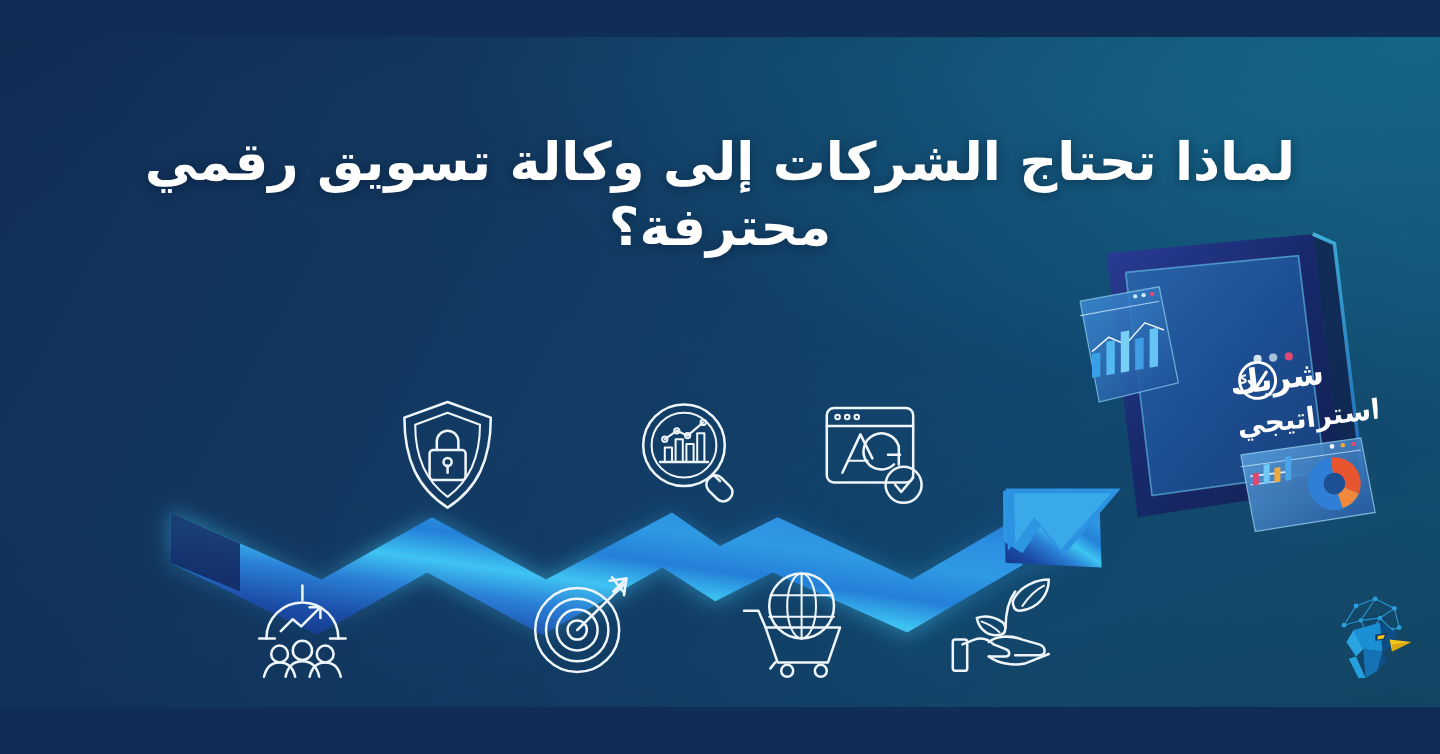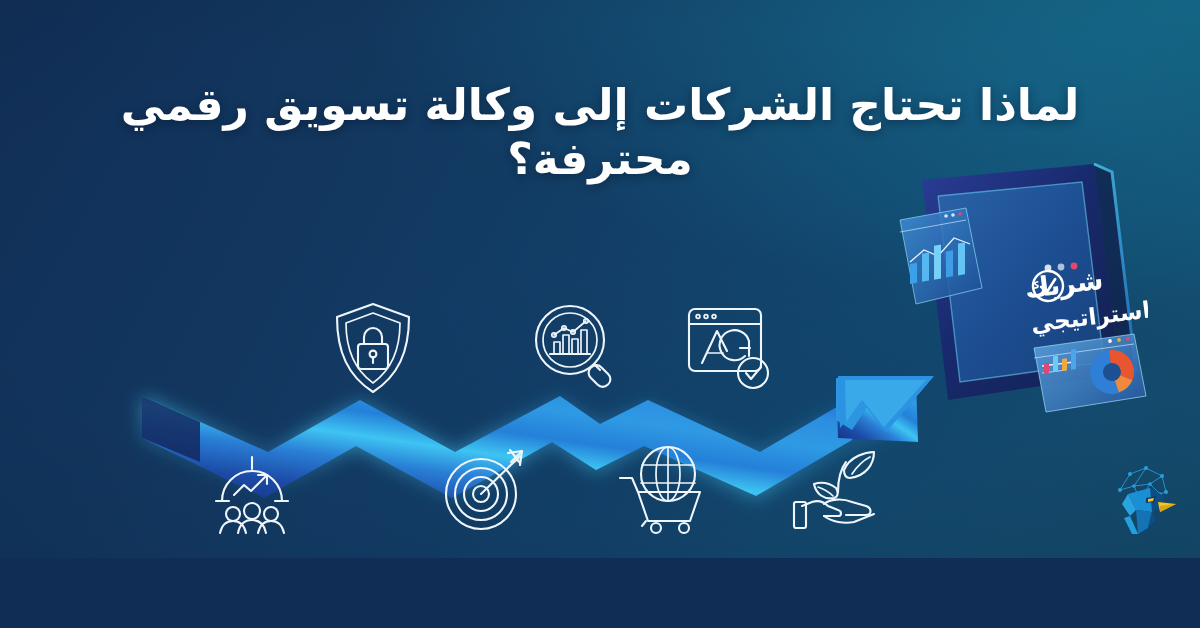--- a/index.html
+++ b/index.html
@@ -7,20 +7,21 @@
     width:1200px;height:628px;overflow:hidden;
     font-family:"DejaVu Sans","Liberation Sans",sans-serif;
     background:#0f2d55;
   }
   #poster{
     position:relative;width:1200px;height:558px;overflow:hidden;
     background:
       radial-gradient(120% 95% at 100% 0%, rgba(22,110,143,0.95) 0%, rgba(20,92,124,0.55) 32%, rgba(17,60,92,0.18) 58%, rgba(16,45,80,0) 78%),
       radial-gradient(110% 90% at 96% 100%, rgba(20,66,98,0.75) 0%, rgba(17,50,84,0.35) 42%, rgba(16,42,78,0) 75%),
       linear-gradient(118deg,#112f57 0%, #12365e 26%, #123e68 48%, #12507a 72%, #145f80 100%);
+    margin-top: 31px;
   }
   
   #poster:after{
     content:"";position:absolute;inset:0;pointer-events:none;
     background:radial-gradient(130% 110% at 50% 48%, rgba(0,0,0,0) 40%, rgba(6,20,42,0.30) 100%);
   }
 
   
   .headline{
     position:absolute;left:0;right:0;top:78px;

